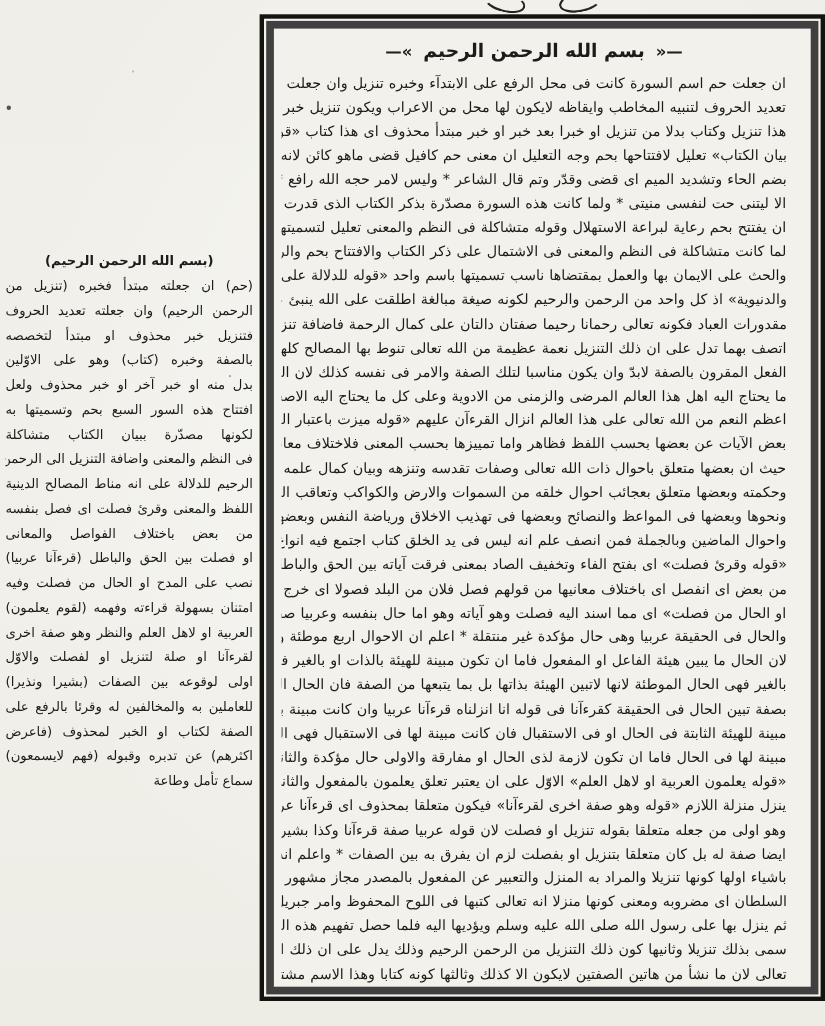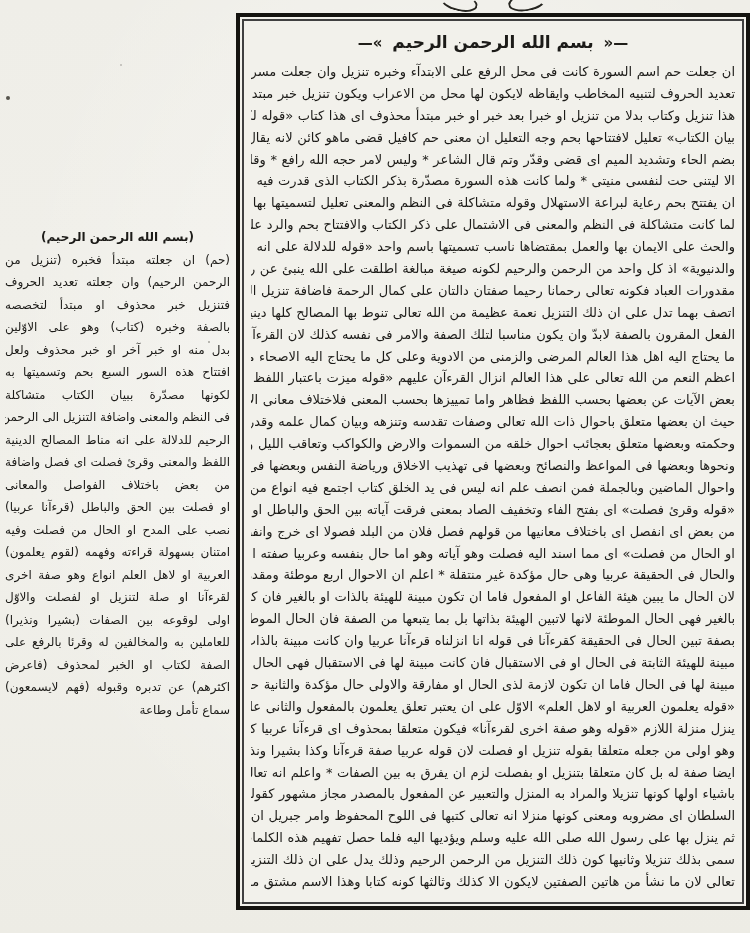--- a/index.html
+++ b/index.html
@@ -26,22 +26,22 @@
   .cutmark.m2{transform:rotate(-10deg) scaleX(-1);}
   .speck{position:absolute;background:#55534c;border-radius:50%;}
 
   
   .frame{
     position:absolute;left:236px;top:13px;width:514px;height:897px;
     box-sizing:border-box;border:4px solid #14130f;
     background:#f2f1eb;
   }
   .frame-inner{
-    position:absolute;inset:2px;border:2px solid #404040;
-    padding:4px 7px 0 7px;box-sizing:border-box;overflow:hidden;
+    position:absolute;inset:2px;border:7px solid #404040;
+    padding:4px 22px 0 7px;box-sizing:border-box;overflow:hidden;
   }
   .basmala-row{
     direction:rtl;text-align:center;height:36px;line-height:34px;
     font-size:17px;font-weight:bold;white-space:nowrap;
   }
   .basmala-orn{font-weight:bold;font-size:15px;letter-spacing:-1px;padding:0 4px;color:#201e19;}
   .main-lines{direction:rtl;}
   .mline{
     direction:rtl;unicode-bidi:plaintext;
     height:21.9px;line-height:21.9px;overflow:hidden;
@@ -81,26 +81,26 @@
       <div class="gline">(بسم الله الرحمن الرحيم)</div>
       <div class="gline">(حم) ان جعلته مبتدأ فخبره (تنزيل من</div>
       <div class="gline">الرحمن الرحيم) وان جعلته تعديد الحروف</div>
       <div class="gline">فتنزيل خبر محذوف او مبتدأ لتخصصه</div>
       <div class="gline">بالصفة وخبره (كتاب) وهو على الاوّلين</div>
       <div class="gline">بدل منه او خبر آخر او خبر محذوف ولعل</div>
       <div class="gline">افتتاح هذه السور السبع بحم وتسميتها به</div>
       <div class="gline">لكونها مصدّرة ببيان الكتاب متشاكلة</div>
       <div class="gline">فى النظم والمعنى واضافة التنزيل الى الرحمن</div>
       <div class="gline">الرحيم للدلالة على انه مناط المصالح الدينية</div>
-      <div class="gline">اللفظ والمعنى وقرئ فصلت اى فصل واضافة</div>
+      <div class="gline">اللفظ والمعنى وقرئ فصلت اى فصل بنفسه</div>
       <div class="gline">من بعض باختلاف الفواصل والمعانى</div>
       <div class="gline">او فصلت بين الحق والباطل (قرءآنا عربيا)</div>
       <div class="gline">نصب على المدح او الحال من فصلت وفيه</div>
       <div class="gline">امتنان بسهولة قراءته وفهمه (لقوم يعلمون)</div>
-      <div class="gline">العربية او لاهل العلم انواع وهو صفة اخرى</div>
+      <div class="gline">العربية او لاهل العلم والنظر وهو صفة اخرى</div>
       <div class="gline">لقرءآنا او صلة لتنزيل او لفصلت والاوّل</div>
       <div class="gline">اولى لوقوعه بين الصفات (بشيرا ونذيرا)</div>
       <div class="gline">للعاملين به والمخالفين له وقرئا بالرفع على</div>
       <div class="gline">الصفة لكتاب او الخبر لمحذوف (فاعرض</div>
       <div class="gline">اكثرهم) عن تدبره وقبوله (فهم لايسمعون)</div>
       <div class="gline">سماع تأمل وطاعة</div>
     </div>
 
   <div class="frame">
     <div class="frame-inner">

